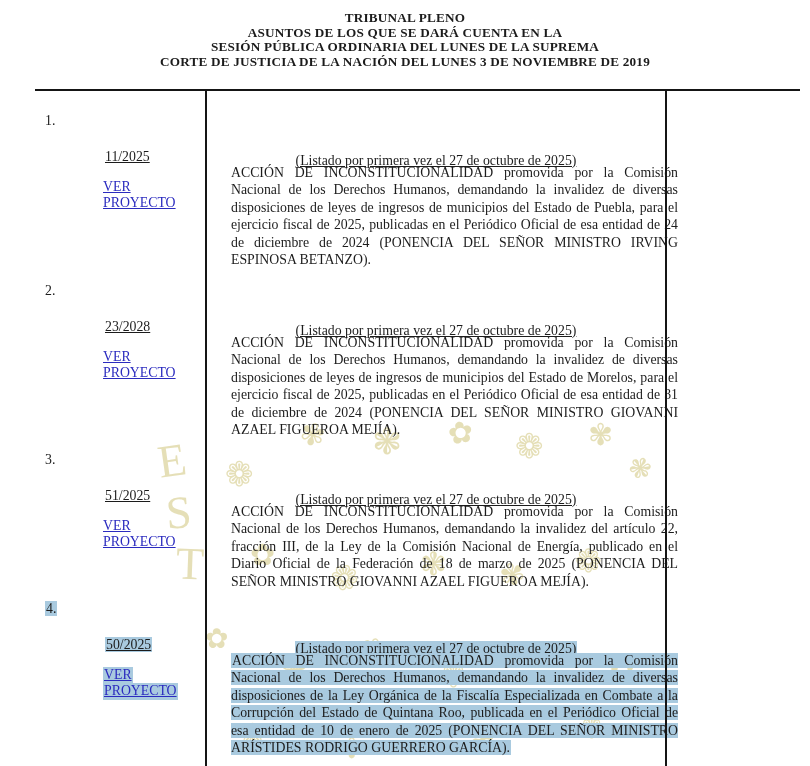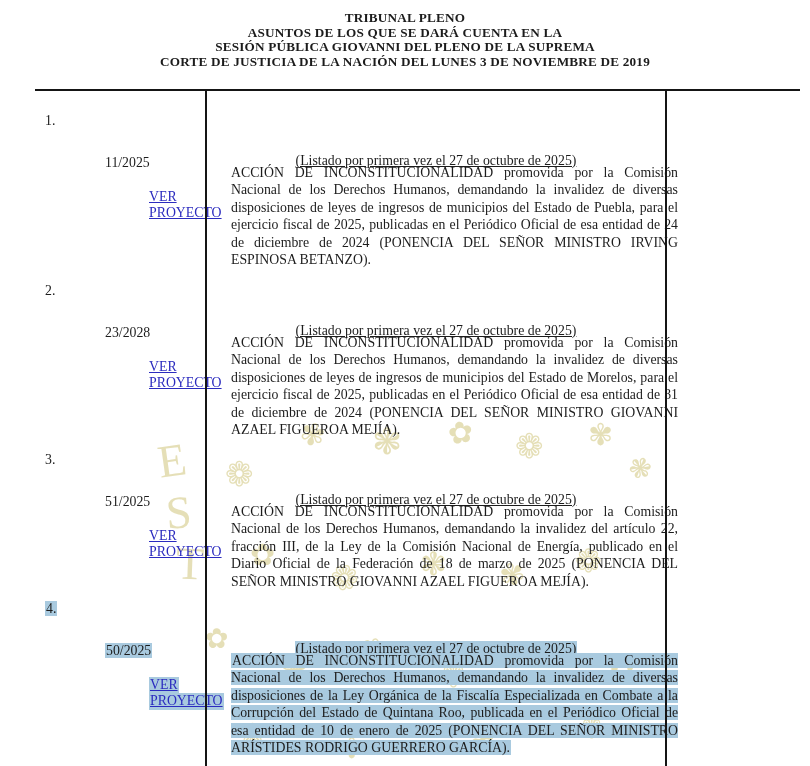--- a/index.html
+++ b/index.html
@@ -30,25 +30,25 @@
   
   .topline{position:absolute;left:35px;top:89px;width:765px;height:0;border-top:2px solid var(--rule,#151515);z-index:2;}
   .vline{position:absolute;top:89px;width:2px;height:677px;background:var(--rule,#151515);z-index:2;}
   .v1{left:205px;}
   .v2{left:665px;}
   
   .row{position:absolute;left:35px;width:765px;z-index:1;font-size:13.8px;}
   .row .num{position:absolute;left:10px;top:0;}
   .row .listado{position:absolute;left:171px;top:0;width:460px;text-align:center;margin-top:40px;}
   .row .listado span{text-decoration:underline;}
-  .row .case{position:absolute;left:70px;top:42px;}
+  .row .case{position:absolute;left:70px;top:36px;text-decoration:underline;}
   .row .plink{
-    position:absolute;left:68px;top:76px;width:100px;
+    position:absolute;left:68px;top:66px;width:100px;
     color:var(--link,#2b2bbf);text-decoration:none;
-    line-height:16.4px;cursor:pointer;margin-left:46px;
+    line-height:16.4px;cursor:pointer;
   }
   .row .plink span{display:table;text-decoration:underline;}
   .row .body{
     position:absolute;left:180px;top:35px;width:447px;margin:16px;
     text-align:justify;line-height:17.4px;
   }
   .r1{top:113px;} .r2{top:283px;} .r3{top:452px;} .r4{top:601px;}
   
   .selected .num span,
   .selected .case span,
@@ -88,21 +88,21 @@
       <span class="wm-orn" style="left: 610px; top: 655px; font-size: 30px; transform: rotate(-8deg);">✿</span>
       <span class="wm-orn" style="left: 240px; top: 720px; font-size: 30px;">❁</span>
       <span class="wm-orn" style="left: 340px; top: 735px; font-size: 28px;">✾</span>
       <span class="wm-orn" style="left: 470px; top: 725px; font-size: 30px; transform: rotate(10deg);">❃</span>
       <span class="wm-orn" style="left: 580px; top: 715px; font-size: 28px;">❁</span>
     </div>
 
   <header class="doc-header">
     <div>TRIBUNAL PLENO</div>
     <div>ASUNTOS DE LOS QUE SE DARÁ CUENTA EN LA</div>
-    <div>SESIÓN PÚBLICA GIOVANNI DEL PLENO DE LA SUPREMA</div>
+    <div>SESIÓN PÚBLICA ORDINARIA DEL LUNES DE LA SUPREMA</div>
     <div>CORTE DE JUSTICIA DE LA NACIÓN DEL LUNES 3 DE NOVIEMBRE DE 2019</div>
   </header>
 
   <div class="topline"></div>
   <div class="vline v1"></div>
   <div class="vline v2"></div>
 
   <section class="row r1">
     <div class="num"><span>1.</span></div>
     <div class="listado"><span>(Listado por primera vez el 27 de octubre de 2025)</span></div>

